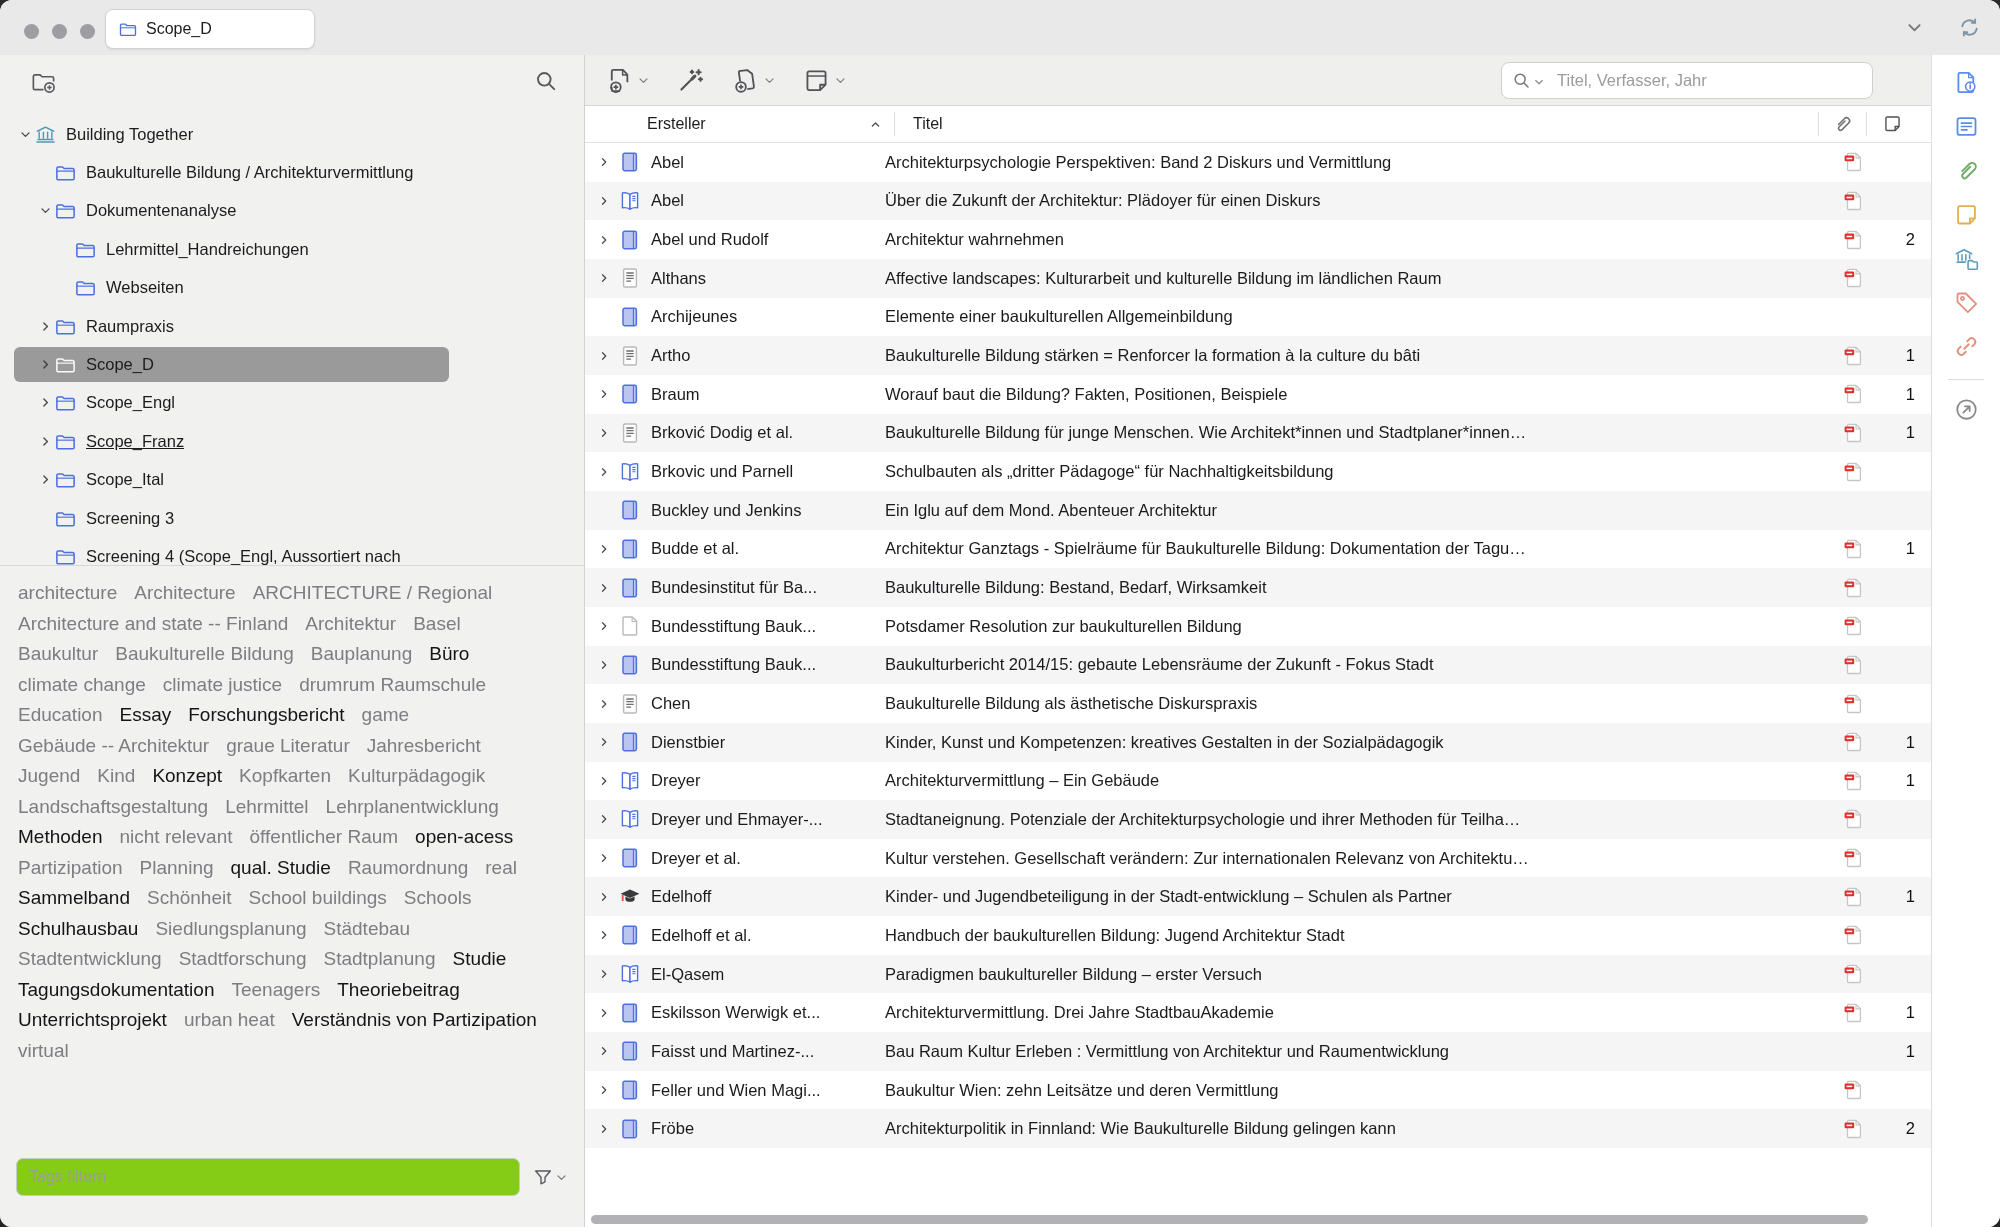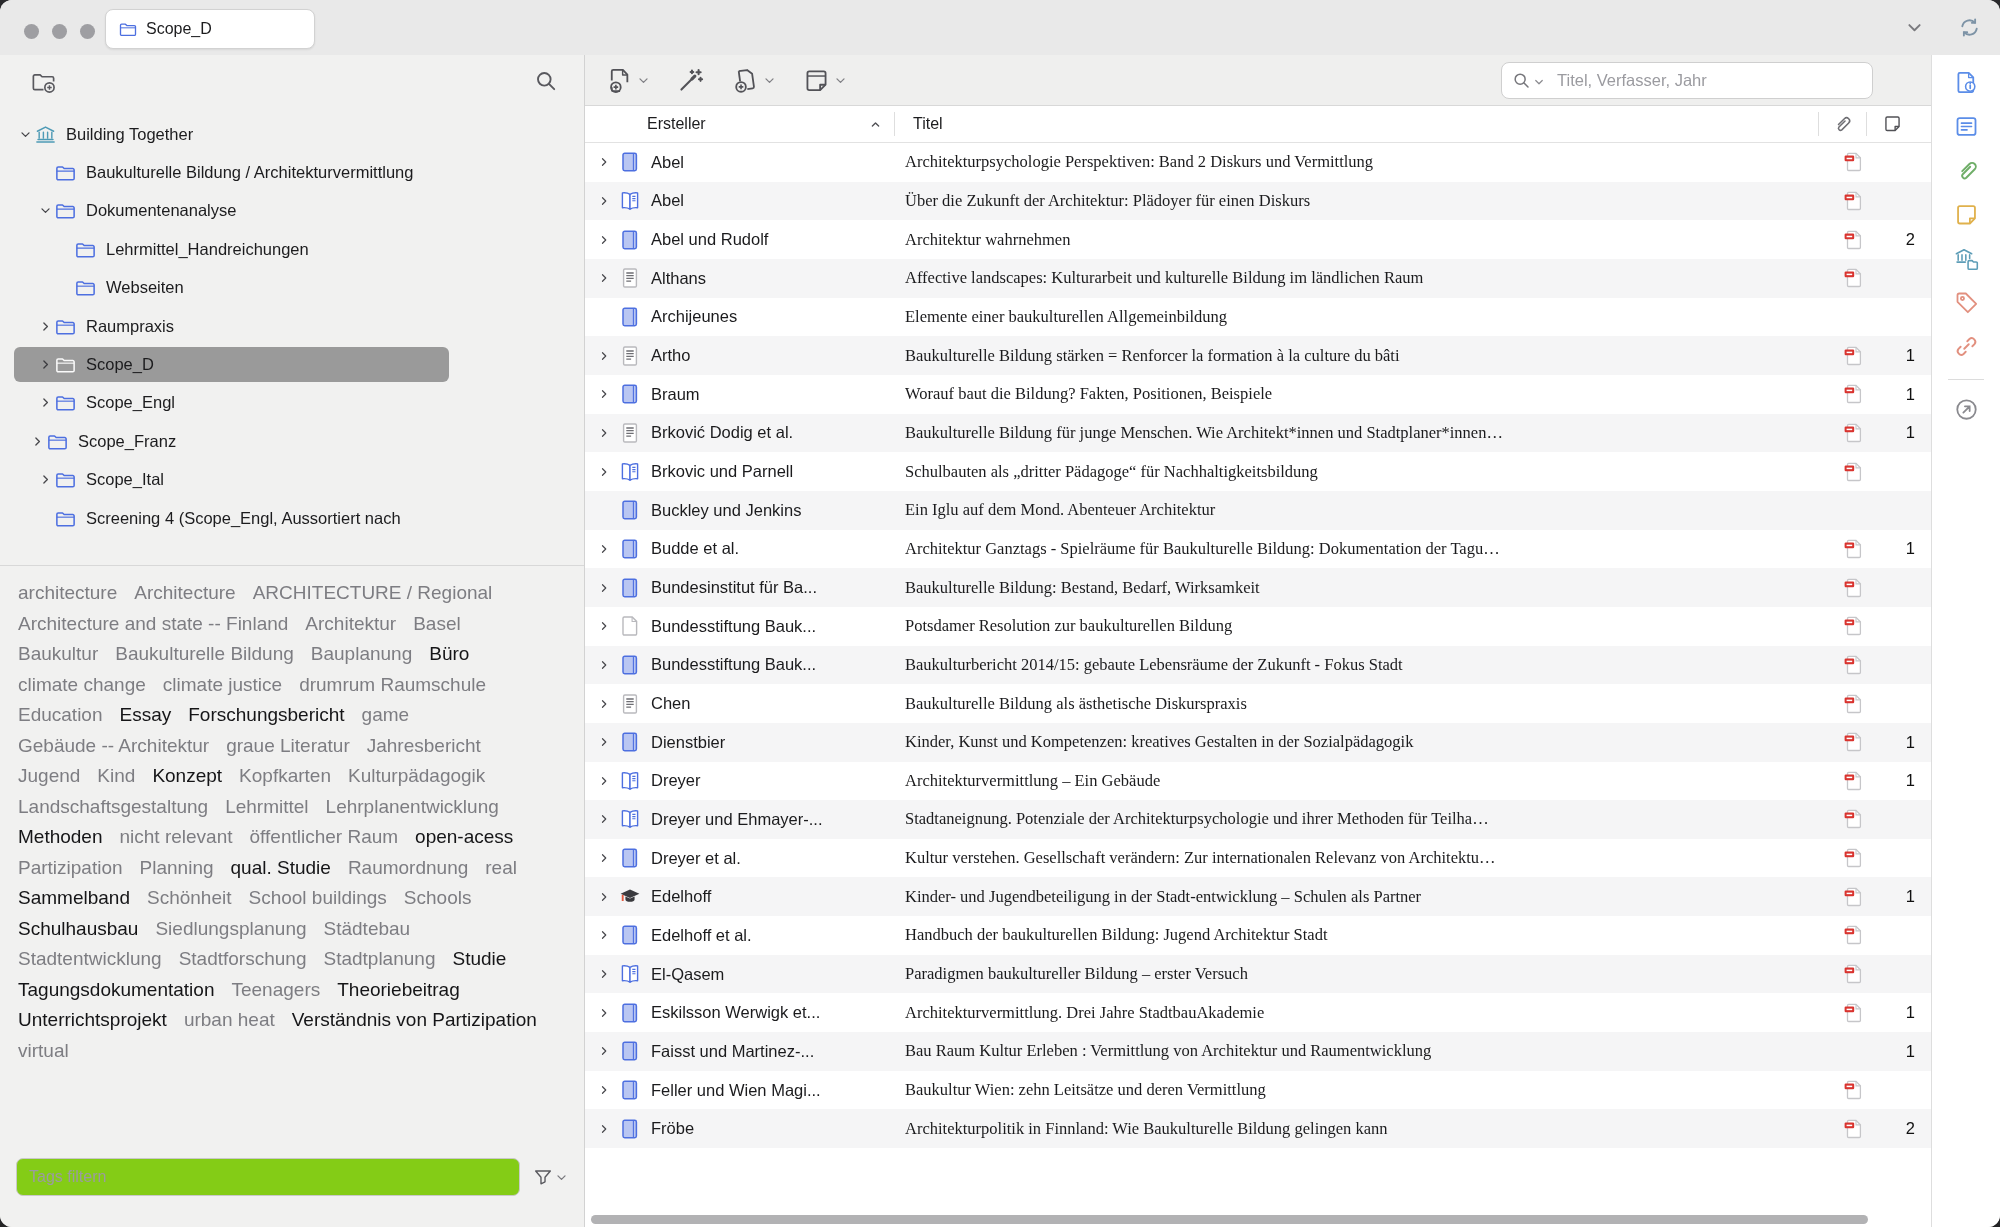--- a/index.html
+++ b/index.html
@@ -60,21 +60,21 @@
   .thead .h-sep3{position:absolute;right:64px;top:6px;bottom:6px;width:1px;background:#dedede;}
   .thead .h-note{position:absolute;right:28px;top:7px;width:21px;height:21px;color:#515156;}
   
   .rows{flex:1;overflow:hidden;position:relative;}
   .row{display:flex;align-items:center;height:38.66px;font-size:16.5px;color:#1b1b1d;}
   .row:nth-child(even){background:#f5f5f6;}
   .row .rtwisty{width:20px;margin-left:13px;flex:none;color:#47474b;display:flex;align-items:center;}
   .row .rtwisty svg{width:12px;height:12px;}
   .row .ricn{width:24px;height:24px;flex:none;margin-right:9px;}
   .row .rcreator{width:234px;flex:none;white-space:nowrap;overflow:hidden;}
-  .row .rtitle{flex:1;margin-left:20px;white-space:nowrap;overflow:hidden;min-width:0;font-family:Liberation Serif, serif;}
+  .row .rtitle{flex:1;white-space:nowrap;overflow:hidden;min-width:0;}
   .row .rpdf{width:40px;flex:none;display:flex;justify-content:center;}
   .row .rpdf svg{width:24px;height:24px;}
   .row .rnum{width:42px;flex:none;text-align:right;padding-right:16px;font-size:16.5px;color:#111;}
   .hscroll{position:absolute;left:6px;right:10px;bottom:3px;height:9px;}
   .hscroll .thumb{height:9px;width:96%;background:#b2b2b4;border-radius:5px;}
   
   .rightstrip{width:69px;flex:none;background:#fff;border-left:1px solid #dedede;display:flex;flex-direction:column;align-items:center;padding-top:14px;box-sizing:border-box;}
   .strip-icon{width:27px;height:27px;margin-bottom:17px;}
   .strip-sep{width:36px;height:1px;background:#dcdcdc;margin:2px 0 16px 0;}
   .hidden-sym{position:absolute;width:0;height:0;overflow:hidden;}
@@ -347,41 +347,48 @@
             <span class="twisty">
               <svg>
                 <use href="#i-chev-r"></use>
               </svg>
             </span>
             <svg class="ticn" style="color: var(--folder-blue);">
               <use href="#i-folder"></use>
             </svg>
             <span class="tlab">Scope_Engl</span>
           </div>
-          <div class="trow" style="padding-left: 28px;">
+          <div class="trow" style="padding-left: 36px; text-decoration: underline;">
             <span class="twisty">
               <svg>
                 <use href="#i-chev-r"></use>
               </svg>
             </span>
             <svg class="ticn" style="color: var(--folder-blue);">
               <use href="#i-folder"></use>
             </svg>
             <span class="tlab">Scope_Franz</span>
           </div>
           <div class="trow" style="padding-left: 36px; text-align: right;">
             <span class="twisty">
               <svg>
                 <use href="#i-chev-r"></use>
               </svg>
             </span>
             <svg class="ticn" style="color: var(--folder-blue);">
               <use href="#i-folder"></use>
             </svg>
             <span class="tlab">Scope_Ital</span>
+          </div>
+          <div class="trow" style="padding-left: 36px;">
+            <span class="twisty"></span>
+            <svg class="ticn" style="color: var(--folder-blue);">
+              <use href="#i-folder"></use>
+            </svg>
+            <span class="tlab">Screening 3</span>
           </div>
           <div class="trow" style="padding-left: 36px;">
             <span class="twisty"></span>
             <svg class="ticn" style="color: var(--folder-blue);">
               <use href="#i-folder"></use>
             </svg>
             <span class="tlab">Screening 4 (Scope_Engl, Aussortiert nach</span>
           </div>
         </div>
       <div class="tagcloud" id="tagcloud"><span class="tag">architecture</span><span class="tag">Architecture</span><span class="tag">ARCHITECTURE / Regional</span><span class="tag">Architecture and state -- Finland</span><span class="tag">Architektur</span><span class="tag">Basel</span><span class="tag">Baukultur</span><span class="tag">Baukulturelle Bildung</span><span class="tag">Bauplanung</span><span class="tag emph">Büro</span><span class="tag">climate change</span><span class="tag">climate justice</span><span class="tag">drumrum Raumschule</span><span class="tag">Education</span><span class="tag emph">Essay</span><span class="tag emph">Forschungsbericht</span><span class="tag">game</span><span class="tag">Gebäude -- Architektur</span><span class="tag">graue Literatur</span><span class="tag">Jahresbericht</span><span class="tag">Jugend</span><span class="tag">Kind</span><span class="tag emph">Konzept</span><span class="tag">Kopfkarten</span><span class="tag">Kulturpädagogik</span><span class="tag">Landschaftsgestaltung</span><span class="tag">Lehrmittel</span><span class="tag">Lehrplanentwicklung</span><span class="tag emph">Methoden</span><span class="tag">nicht relevant</span><span class="tag">öffentlicher Raum</span><span class="tag emph">open-acess</span><span class="tag">Partizipation</span><span class="tag">Planning</span><span class="tag emph">qual. Studie</span><span class="tag">Raumordnung</span><span class="tag">real</span><span class="tag emph">Sammelband</span><span class="tag">Schönheit</span><span class="tag">School buildings</span><span class="tag">Schools</span><span class="tag emph">Schulhausbau</span><span class="tag">Siedlungsplanung</span><span class="tag">Städtebau</span><span class="tag">Stadtentwicklung</span><span class="tag">Stadtforschung</span><span class="tag">Stadtplanung</span><span class="tag emph">Studie</span><span class="tag emph">Tagungsdokumentation</span><span class="tag">Teenagers</span><span class="tag emph">Theoriebeitrag</span><span class="tag emph">Unterrichtsprojekt</span><span class="tag">urban heat</span><span class="tag emph">Verständnis von Partizipation</span><span class="tag">virtual</span></div>

